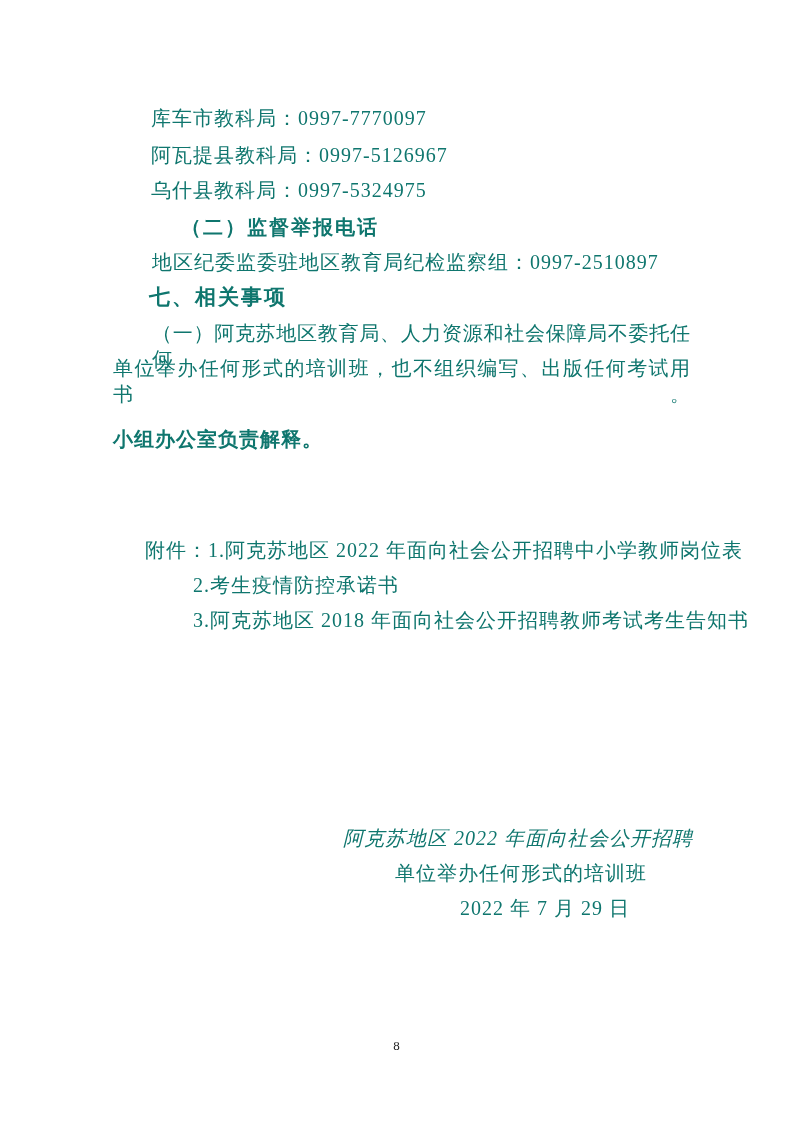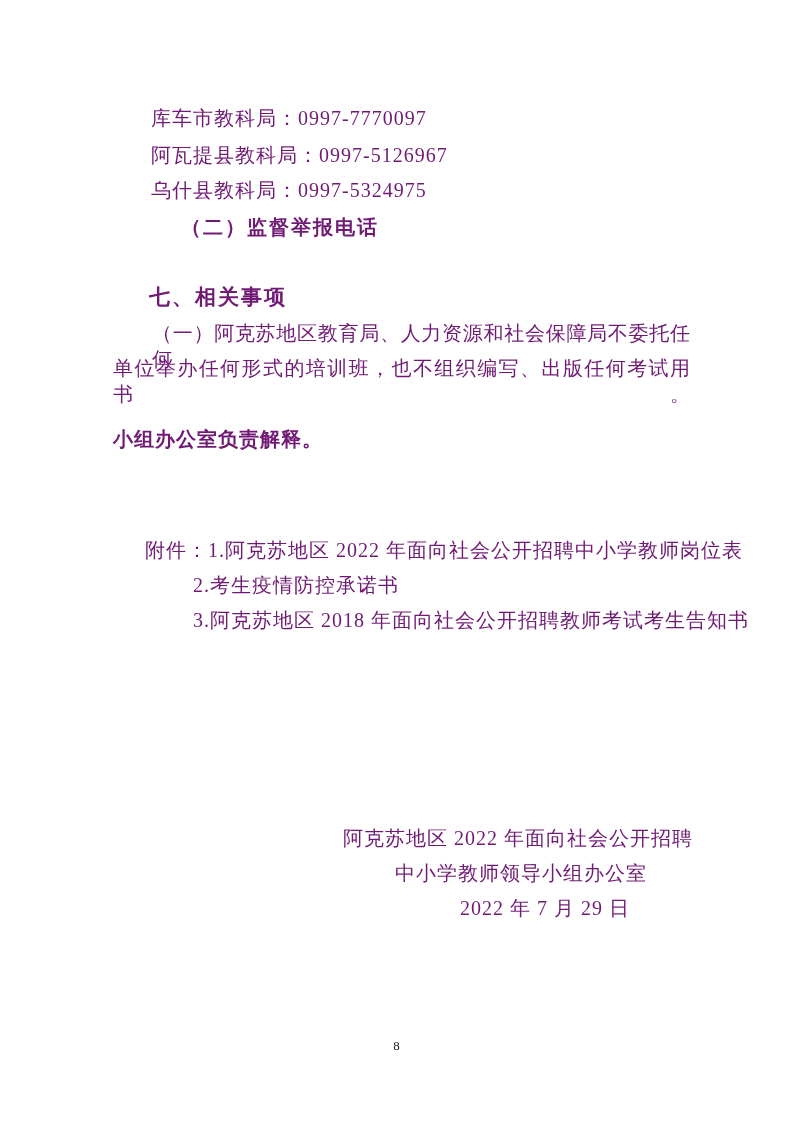--- a/index.html
+++ b/index.html
@@ -15,21 +15,21 @@
     overflow: hidden;
     font-family: "Liberation Serif", "DejaVu Serif", serif;
     color: #1c1c1c;
   }
   .doc-line {
     position: absolute;
     font-size: 20px;
     line-height: 26px;
     white-space: nowrap;
     letter-spacing: 1px;
-    color: #701a75;
+    color: #0f766e;
   }
   .doc-line.justified {
     white-space: normal;
     letter-spacing: 0;
     text-align: justify;
     text-align-last: justify;
   }
   .heading-kai {
     font-weight: 700;
     letter-spacing: 2px;
@@ -53,30 +53,31 @@
 </head>
 <body>
 
 <div class="page">
 
   <div class="doc-line" style="top:105px; left:151px;">库车市教科局：0997-7770097</div>
   <div class="doc-line" style="top:142px; left:151px;">阿瓦提县教科局：0997-5126967</div>
   <div class="doc-line" style="top:177px; left:151px;">乌什县教科局：0997-5324975</div>
 
   <div class="doc-line heading-kai" style="top:214px; left:150px;margin-left:31px;">（二）监督举报电话</div>
+  <div class="doc-line" style="top:249px; left:152px;">地区纪委监委驻地区教育局纪检监察组：0997-2510897</div>
 
   <div class="doc-line heading-hei" style="top:284px; left:149px;text-align:center;">七、相关事项</div>
 
   <div class="doc-line justified" style="top:355px; left:113px; width:577px;">单位举办任何形式的培训班，也不组织编写、出版任何考试用书。</div>
   <div class="doc-line justified" style="top:320px; left:152px; width:538px;">（一）阿克苏地区教育局、人力资源和社会保障局不委托任何</div>
   <div class="doc-line" style="top:426px; left:113px;font-weight:bold;">小组办公室负责解释。</div>
 
   <div class="doc-line" style="top:537px; left:145px;text-align:center;">附件：1.阿克苏地区 2022 年面向社会公开招聘中小学教师岗位表</div>
   <div class="doc-line" style="top:572px; left:193px;">2.考生疫情防控承诺书</div>
   <div class="doc-line" style="top:607px; left:193px;">3.阿克苏地区 2018 年面向社会公开招聘教师考试考生告知书</div>
 
-  <div class="doc-line" style="top:825px; left:343px;">阿克苏地区 2022 年面向社会公开招聘</div>
-  <div class="doc-line" style="top:860px; left:395px;">中小学教师领导小组办公室</div>
+  <div class="doc-line" style="top:825px; left:343px;font-style:italic;">阿克苏地区 2022 年面向社会公开招聘</div>
+  <div class="doc-line" style="top:860px; left:395px;">单位举办任何形式的培训班</div>
   <div class="doc-line" style="top:895px; left:460px;">2022 年 7 月 29 日</div>
 
   <div class="page-number" style="top:1038px;">8</div>
 
 </div>
 
 </body></html>

